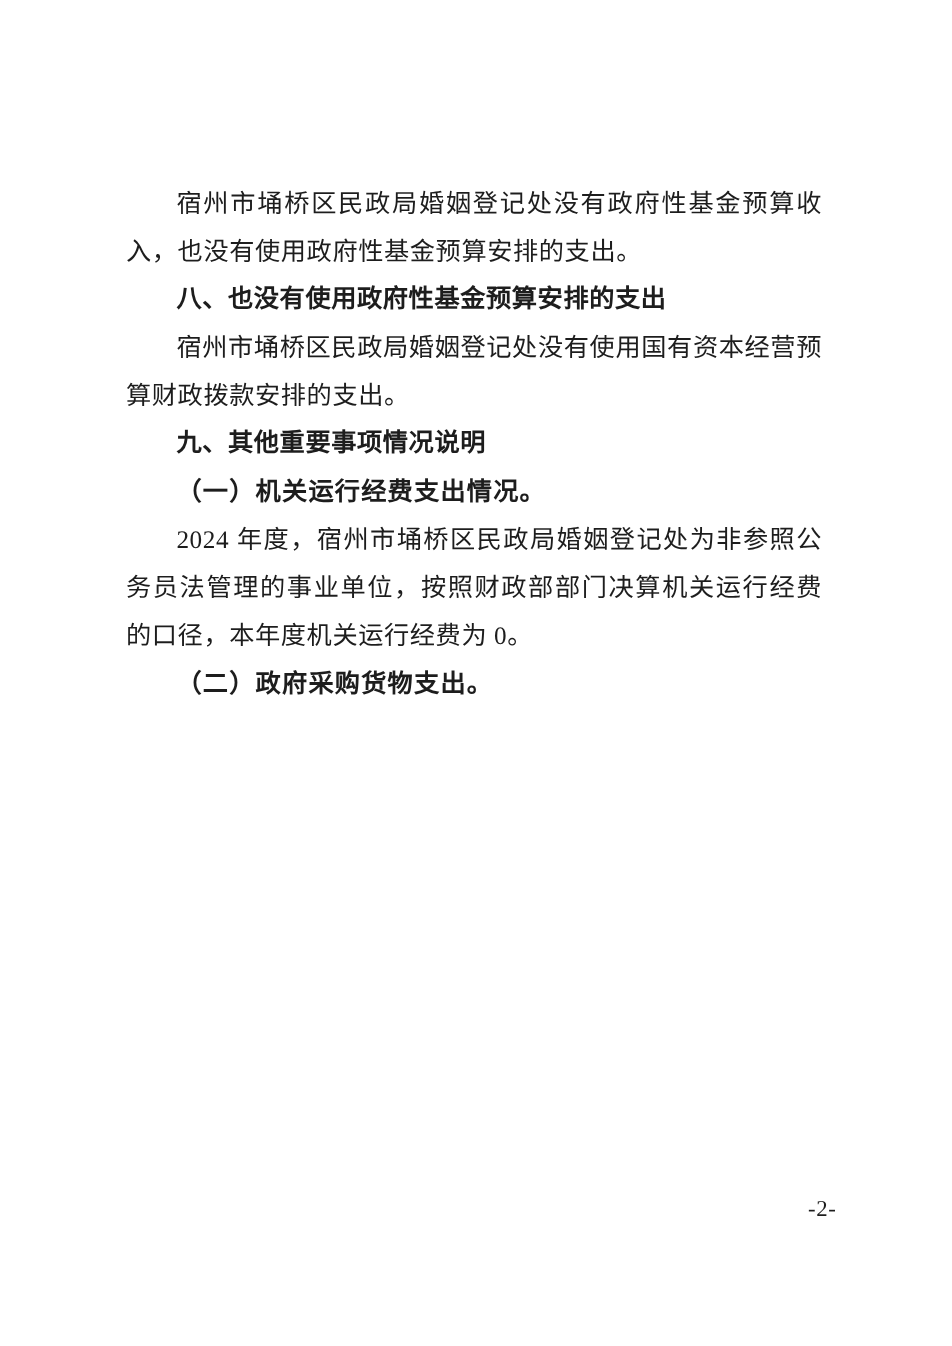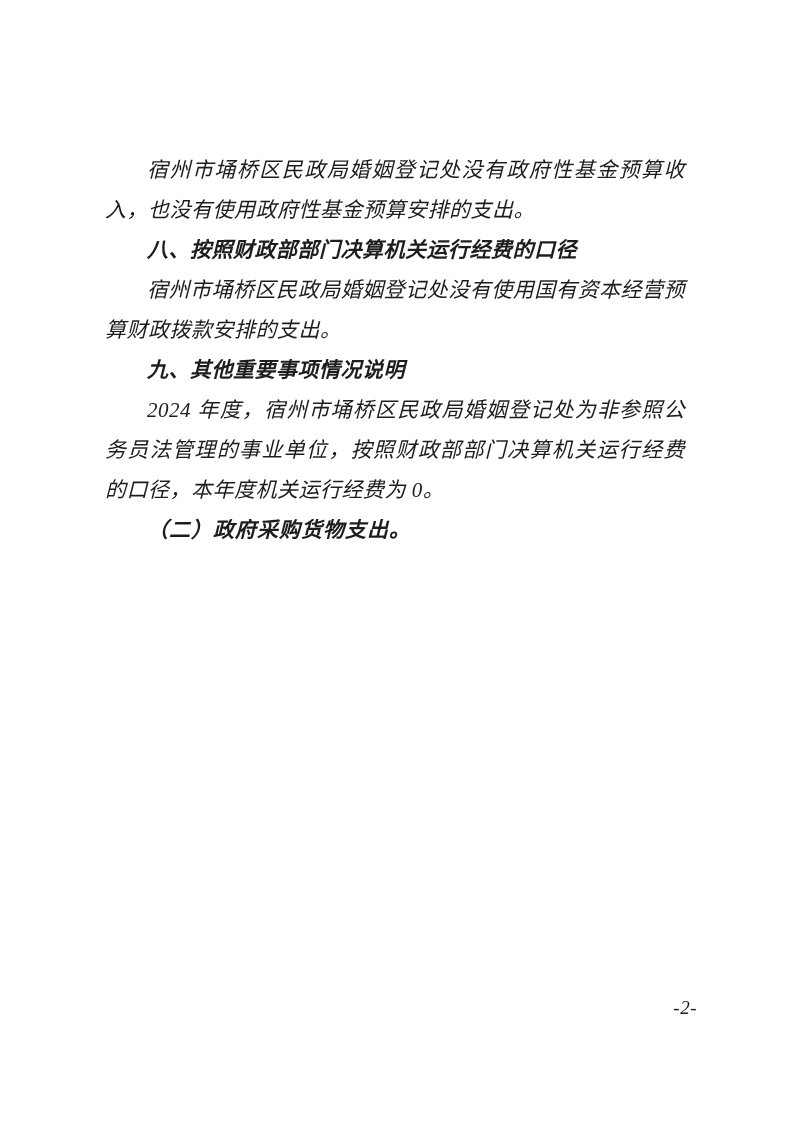--- a/index.html
+++ b/index.html
@@ -9,21 +9,20 @@
     background: #ffffff;
   }
   .page {
     position: relative;
     width: 793px;
     height: 1122px;
     background: #ffffff;
     overflow: hidden;
     font-family: "Liberation Serif", serif;
     color: #1d1d1d;
-    font-style: italic;
   }
   .content {
     position: absolute;
     left: 105px;
     top: 150px;
     width: 580px;
   }
   .content p {
     margin: 0;
     padding: 0;
@@ -58,21 +57,22 @@
     font-family: "Liberation Serif", serif;
     color: #1d1d1d;
   }
 </style>
 </head>
 <body>
 
 <div class="page">
   <div class="content">
     <p class="body">宿州市埇桥区民政局婚姻登记处没有政府性基金预算收入，也没有使用政府性基金预算安排的支出。</p>
-    <p class="heading-hei">八、按照财政部部门决算机关运行经费的口径</p>
+    <p class="heading-hei">八、也没有使用政府性基金预算安排的支出</p>
     <p class="body">宿州市埇桥区民政局婚姻登记处没有使用国有资本经营预算财政拨款安排的支出。</p>
     <p class="heading-hei">九、其他重要事项情况说明</p>
+    <p class="heading-kai">（一）机关运行经费支出情况。</p>
     <p class="body">2024 年度，宿州市埇桥区民政局婚姻登记处为非参照公务员法管理的事业单位，按照财政部部门决算机关运行经费的口径，本年度机关运行经费为 0。</p>
     <p class="heading-kai">（二）政府采购货物支出。</p>
   </div>
 
   <div class="page-number">-2-</div>
 </div>
 
 </body></html>

